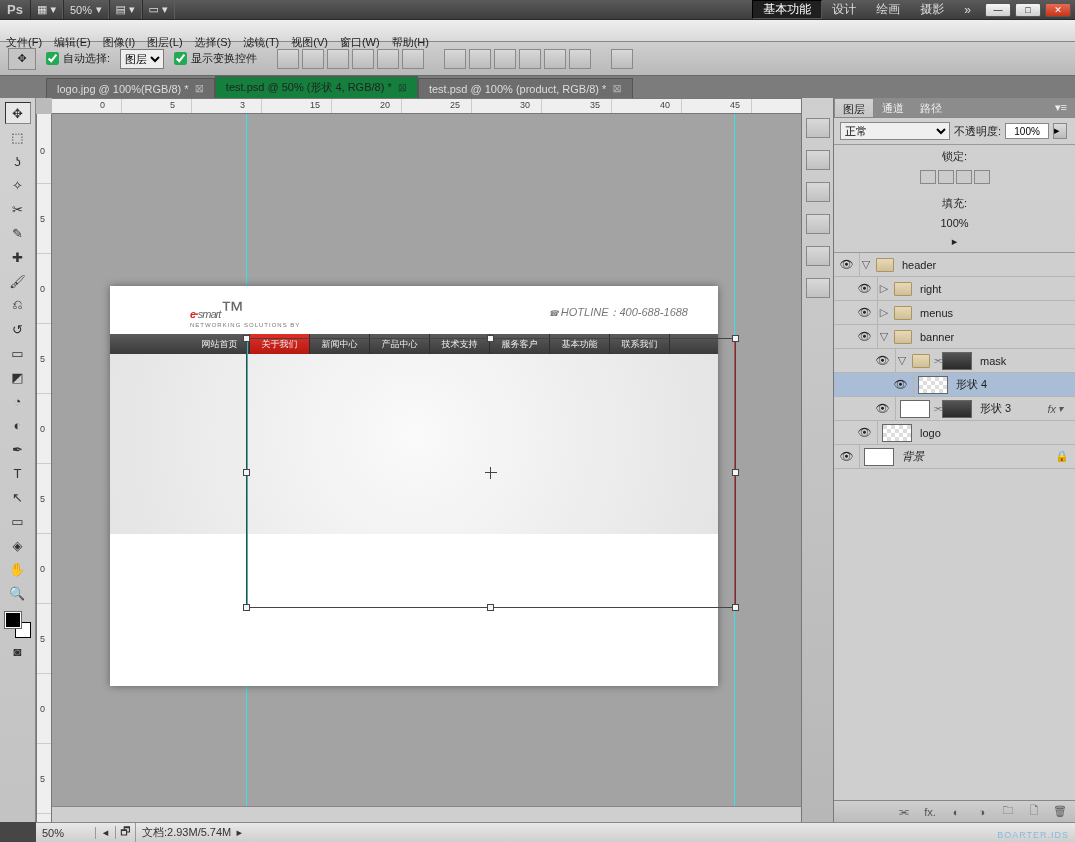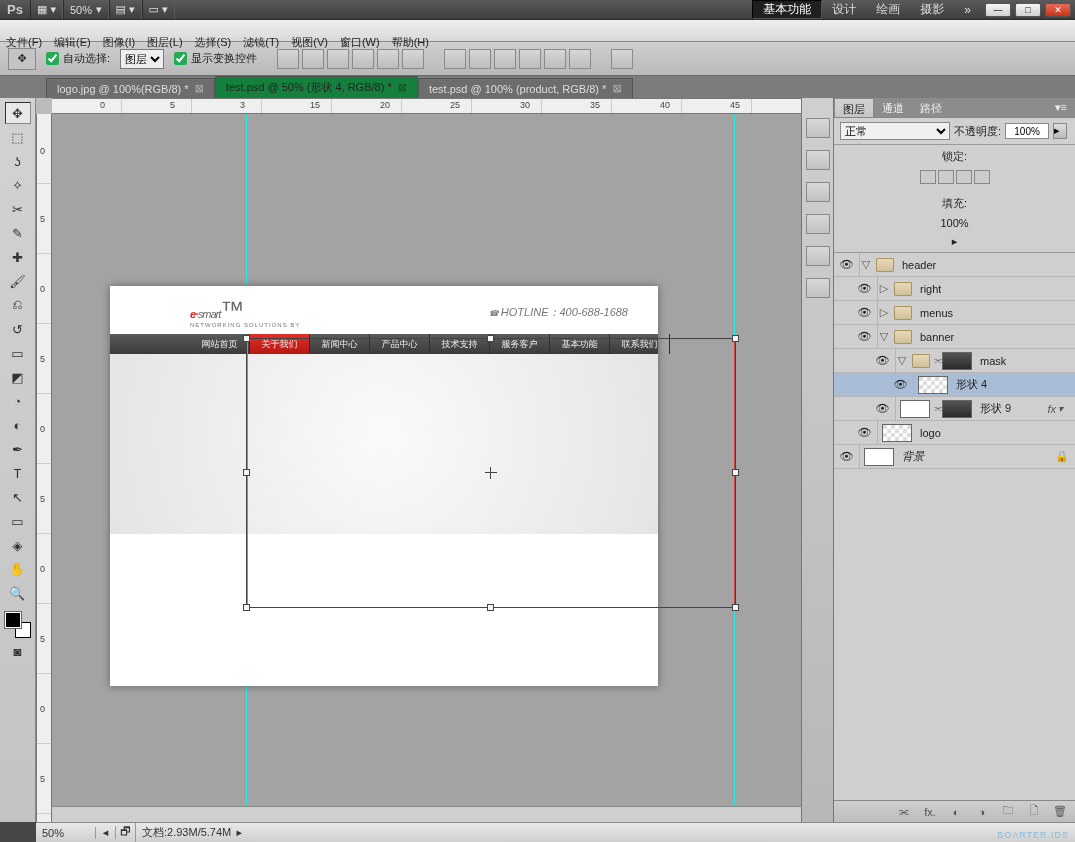--- a/index.html
+++ b/index.html
@@ -45,21 +45,21 @@
 .toolbox .swatch .fg { position: absolute; width: 16px; height: 16px; background: #000; border: 1px solid #fff; outline: 1px solid #666; }
 .toolbox .swatch .bg { position: absolute; right: 0; bottom: 0; width: 16px; height: 16px; background: #fff; border: 1px solid #000; }
 
 .ruler-area { flex: 1; position: relative; background: #bbb; }
 .ruler-top { position: absolute; top: 0; left: 16px; right: 0; height: 16px; background: repeating-linear-gradient(to right,#efefef,#efefef 69px,#ccc 69px,#ccc 70px); border-bottom: 1px solid #777; border-top: 1px solid #777; font-size: 9px; color: #444; }
 .rt-label { position: absolute; top: 1px; font-size: 9px; color: #444; }
 .ruler-left { position: absolute; top: 16px; left: 0; bottom: 0; width: 16px; background: repeating-linear-gradient(to bottom,#efefef,#efefef 69px,#ccc 69px,#ccc 70px); border-right: 1px solid #777; border-left: 1px solid #777; font-size: 9px; color: #444; }
 .rl-label { position: absolute; left: 3px; font-size: 9px; color: #444; }
 
 .canvas-viewport { position: absolute; top: 16px; left: 16px; right: 0; bottom: 16px; overflow: hidden; background: #a3a3a3; }
-.canvas-page { position: absolute; left: 58px; top: 172px; width: 548px; height: 400px; background: #fff; box-shadow: 0 0 8px rgba(0,0,0,.4); }
+.canvas-page { position: absolute; left: 58px; top: 172px; width: 608px; height: 400px; background: #fff; box-shadow: 0 0 8px rgba(0,0,0,.4); }
 .guide-v { position: absolute; top: 0; bottom: 0; width: 1px; background: #2fe6e6; }
 .gv1 { left: 194px; } .gv2 { left: 682px; }
 
 
 .hdr { height: 48px; display: flex; align-items: center; justify-content: space-between; padding: 4px 30px 0 80px; position: relative; }
 .logo { font-size: 24px; color: #666; font-style: italic; letter-spacing: -1px; }
 .logo .e { color: #d22; font-weight: bold; }
 .logo .sub { display: block; font-size: 6px; color: #777; letter-spacing: 1px; font-style: normal; margin-top: -2px; }
 .hotline { font-size: 8px; color: #777; font-style: italic; }
 .navbar { height: 20px; background: linear-gradient(#5b5b5b,#3a3a3a); display: flex; align-items: stretch; }
@@ -375,21 +375,21 @@
       <div class="layer-row sub3 sel">
           <div class="eye">👁</div>
           <span class="thumb"></span>
           <span class="lname">形状 4</span>
         </div>
       <div class="layer-row sub2">
           <div class="eye">👁</div>
           <span class="thumb white"></span>
           <span class="link">⫘</span>
           <span class="thumb-mask"></span>
-          <span class="lname">形状 9</span>
+          <span class="lname">形状 3</span>
           <span class="fx-badge"><span>fx</span> ▾</span>
         </div>
       <div class="layer-row sub1">
           <div class="eye">👁</div>
           <span class="thumb"></span>
           <span class="lname">logo</span>
         </div>
       <div class="layer-row">
           <div class="eye">👁</div>
           <span class="thumb white"></span>

